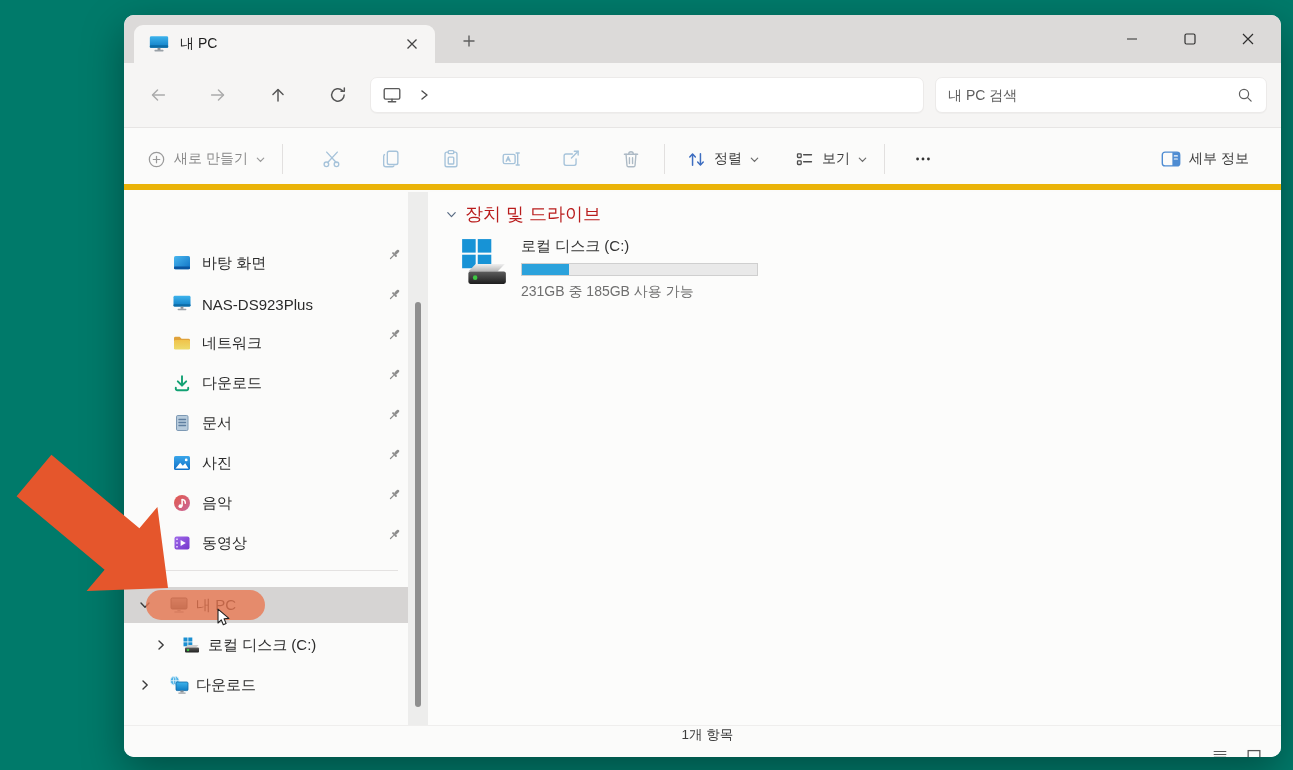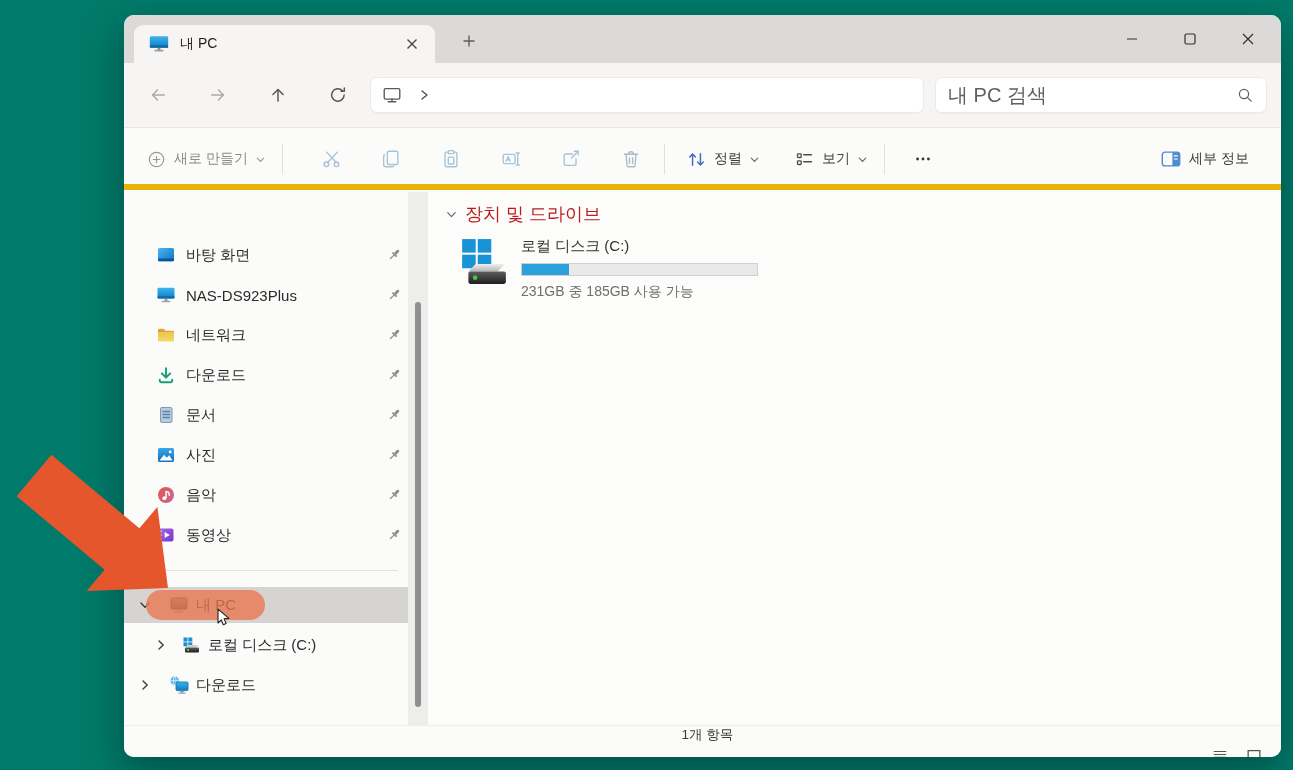--- a/index.html
+++ b/index.html
@@ -26,35 +26,35 @@
   
   .navbar { position:relative; height:64px; background:#f6f5f4; }
   .navbtn { position:absolute; top:12px; width:40px; height:40px; border-radius:6px;
             display:flex; align-items:center; justify-content:center; }
   .addrbar { position:absolute; left:246px; top:14px; width:554px; height:36px; background:#fff;
              border:1px solid #eceae9; border-radius:7px; display:flex; align-items:center; padding:0 10px;
              box-shadow:0 1px 1px rgba(0,0,0,.03); }
   .searchbox { position:absolute; left:811px; top:14px; width:332px; height:36px; background:#fff;
                border:1px solid #eceae9; border-radius:7px; display:flex; align-items:center; padding:0 12px;
                box-shadow:0 1px 1px rgba(0,0,0,.03); }
-  .searchbox input { flex:1; border:0; outline:0; font-size:20px; font-family:inherit; color:#333; background:transparent; }
+  .searchbox input { flex:1; border:0; outline:0; font-size:14px; font-family:inherit; color:#333; background:transparent; }
   .searchbox input::placeholder { color:#5f5f5f; opacity:1; }
 
   
   .toolbar { position:relative; height:63px; background:#fbfbfa; border-top:1px solid #e7e5e4; border-bottom:6px solid #eab308; }
   .tb-item { position:absolute; top:11px; height:40px; display:flex; align-items:center; gap:7px; border-radius:6px; padding:0 8px; }
   .tb-label { font-size:14px; color:#3d3d3d; }
   .tb-label.dim { color:#8a8a8a; }
   .tb-icon-btn { position:absolute; top:11px; width:40px; height:40px; display:flex; align-items:center; justify-content:center; border-radius:6px; }
   .tb-div { position:absolute; top:16px; width:1px; height:30px; background:#e2e0df; }
 
   
   .bodyarea { position:absolute; top:177px; left:0; right:0; bottom:32px; display:flex; background:#fbfbfa; }
   .sidebar { position:relative; width:284px; padding-top:45px; }
-  .side-row { position:relative; height:36px; margin-bottom:4px; display:flex; align-items:center; padding-left:32px; }
+  .side-row { position:relative; height:36px; margin-bottom:4px; display:flex; align-items:flex-end; padding-left:48px; }
   .side-row .lbl { font-size:15px; color:#2b2b2b; margin-left:10px; }
   .pin { position:absolute; right:6px; top:10px; }
   .side-div { height:1px; background:#e4e2e1; margin:17px 10px 16px 24px; }
   .tree-row { position:relative; height:36px; margin-bottom:4px; display:flex; align-items:center; }
   .tree-row .lbl { font-size:15px; color:#2b2b2b; }
   .tree-row.sel { background:#d6d4d3; }
   .chev { position:absolute; top:11px; }
   .hl-pill { position:absolute; left:22px; top:3px; width:119px; height:30px; border-radius:16px;
              background:rgba(233,118,80,.78); }
   .cursor-icon { position:absolute; left:92px; top:21px; }

